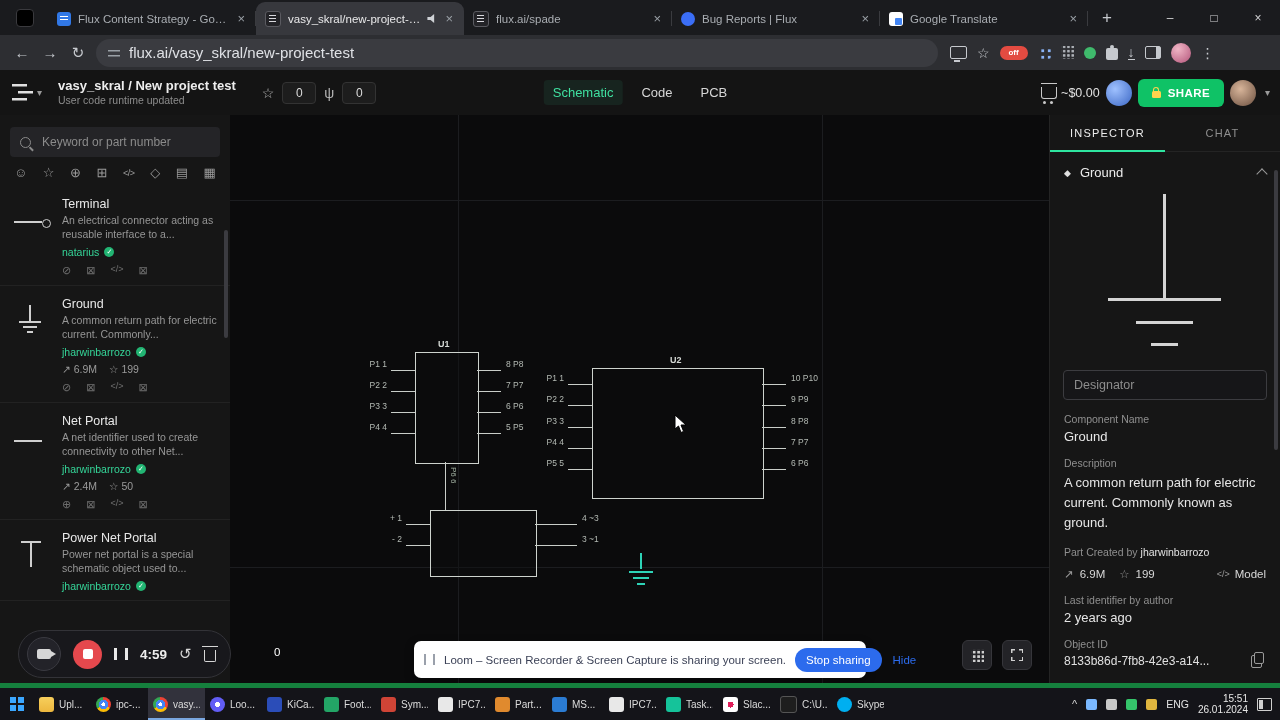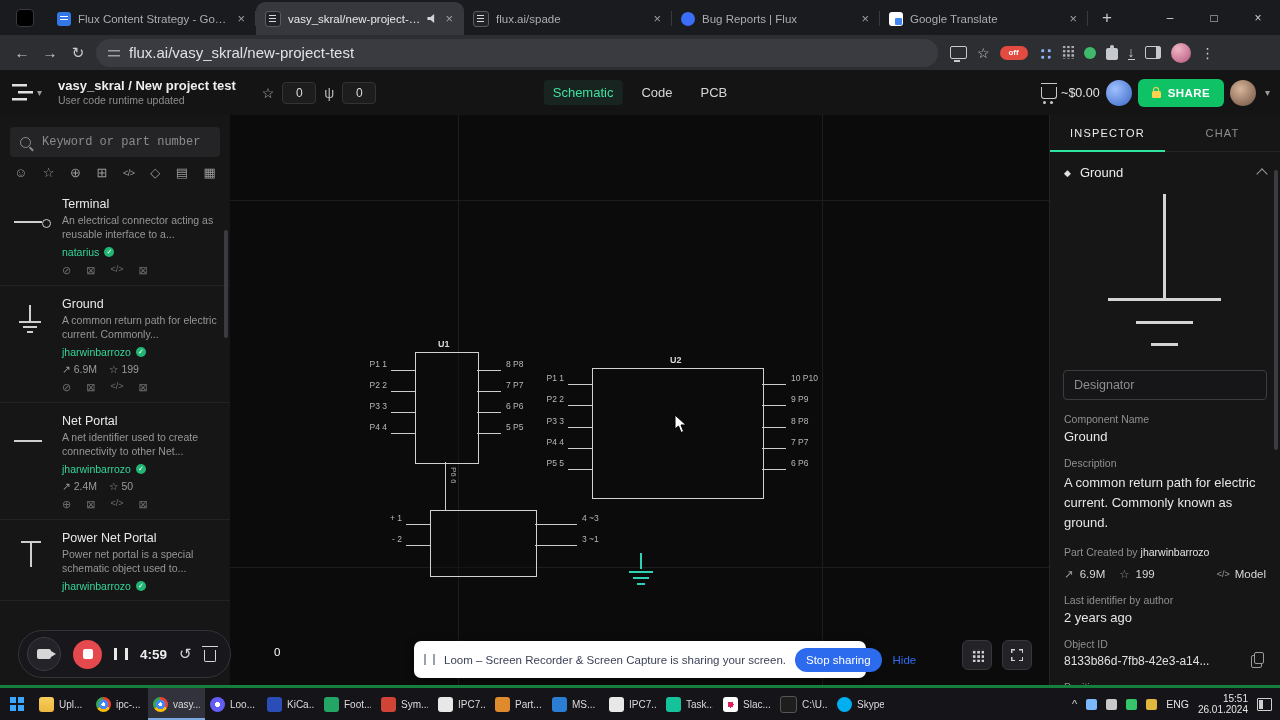--- a/index.html
+++ b/index.html
@@ -97,21 +97,21 @@
   .sb-tab{flex:1;display:flex;align-items:center;justify-content:center;font-size:11px;letter-spacing:1.2px;
     color:#8f8f8f;position:relative}
   .sb-tab.active{color:#ededed}
   .sb-tab.active::after{content:"";position:absolute;bottom:-1px;left:0;right:0;height:2px;background:#2ee5a0}
 
   
   .sidebar-left{left:0;border-right:1px solid #242424}
   .search-box{margin:12px 10px 8px;height:30px;background:#242427;border-radius:4px;display:flex;align-items:center;gap:9px;padding:0 10px}
   .i-search{width:9px;height:9px;border:1.5px solid #8b8b8b;border-radius:50%;position:relative;flex:none}
   .i-search::after{content:"";position:absolute;right:-4px;bottom:-3px;width:5px;height:1.5px;background:#8b8b8b;transform:rotate(45deg)}
-  .search-box input{background:transparent;border:none;outline:none;color:#86efac;font-size:12px;width:100%;font-family:Liberation Mono, monospace}
+  .search-box input{background:transparent;border:none;outline:none;color:#86efac;font-size:12px;width:100%;font-family:Liberation Sans, sans-serif}
   .search-box input::placeholder{color:#8b8b8b}
   .sb-iconrow{display:flex;justify-content:space-between;align-items:center;margin:4px 14px 6px;color:#9a9a9a;font-size:13px}
   .sb-iconrow .code-txt{font-size:9px;letter-spacing:-.5px}
   .lib-item{display:flex;gap:10px;padding:11px 12px 8px;border-bottom:1px solid #222}
   .thumb{width:40px;height:54px;flex:none;position:relative}
   .th-line{position:absolute;left:2px;top:24px;width:28px;height:1.6px;background:#cfcfcf}
   .th-dot{position:absolute;left:30px;top:21.5px;width:7px;height:7px;border:1.6px solid #cfcfcf;border-radius:50%}
   .th-v{position:absolute;background:#cfcfcf}
   .lib-body{flex:1;min-width:0}
   .lib-name{font-size:12.5px;color:#e9e9e9}
@@ -187,21 +187,21 @@
   .i-trash::before{content:"";position:absolute;top:-4px;left:-3px;right:-3px;height:1.5px;background:#d6d6d6}
   .rec-badge{position:absolute;left:274px;top:646px;color:#fff;font-size:11.5px;z-index:50}
   .loom-banner{position:absolute;left:414px;top:641px;width:452px;height:37px;background:#fff;border-radius:7px;
     box-shadow:0 3px 10px rgba(0,0,0,.45);display:flex;align-items:center;gap:9px;padding:0 10px;z-index:55;box-sizing:border-box}
   .i-loom-pause{width:7px;height:11px;border-left:2.5px solid #9aa0ab;border-right:2.5px solid #9aa0ab;flex:none}
   .loom-msg{font-size:11.5px;color:#3c4257;white-space:nowrap}
   .loom-stop{background:#2c6bed;color:#fff;font-size:11.5px;padding:6px 11px;border-radius:15px;white-space:nowrap}
   .loom-hide{color:#2c6bed;font-size:11.5px;margin-left:2px}
 
   
-  .taskbar{position:absolute;bottom:0;left:0;right:0;height:32px;background:#141419;border-top:3px solid #15803d;
+  .taskbar{position:absolute;bottom:0;left:0;right:0;height:32px;background:#141419;border-top:5px solid #15803d;
     display:flex;align-items:center;z-index:60}
   .tk-start{width:34px;height:100%;display:flex;align-items:center;justify-content:center}
   .i-win{width:14px;height:14px;background-repeat:no-repeat;background-image:
     linear-gradient(#3ba7ff,#3ba7ff),linear-gradient(#3ba7ff,#3ba7ff),linear-gradient(#3ba7ff,#3ba7ff),linear-gradient(#3ba7ff,#3ba7ff);
     background-position:0 0,8px 0,0 8px,8px 8px;background-size:6px 6px}
   .tk-item{height:100%;width:57px;box-sizing:border-box;display:flex;align-items:center;gap:5px;padding:0 5px;
     color:#dcdcdc;font-size:10px;flex:none}
   .tk-item.active{background:#32323c;box-shadow:inset 0 -2px 0 #7aa7e0}
   .tk-item span.lab{white-space:nowrap;overflow:hidden}
   .tki{width:15px;height:15px;border-radius:3px;flex:none}

